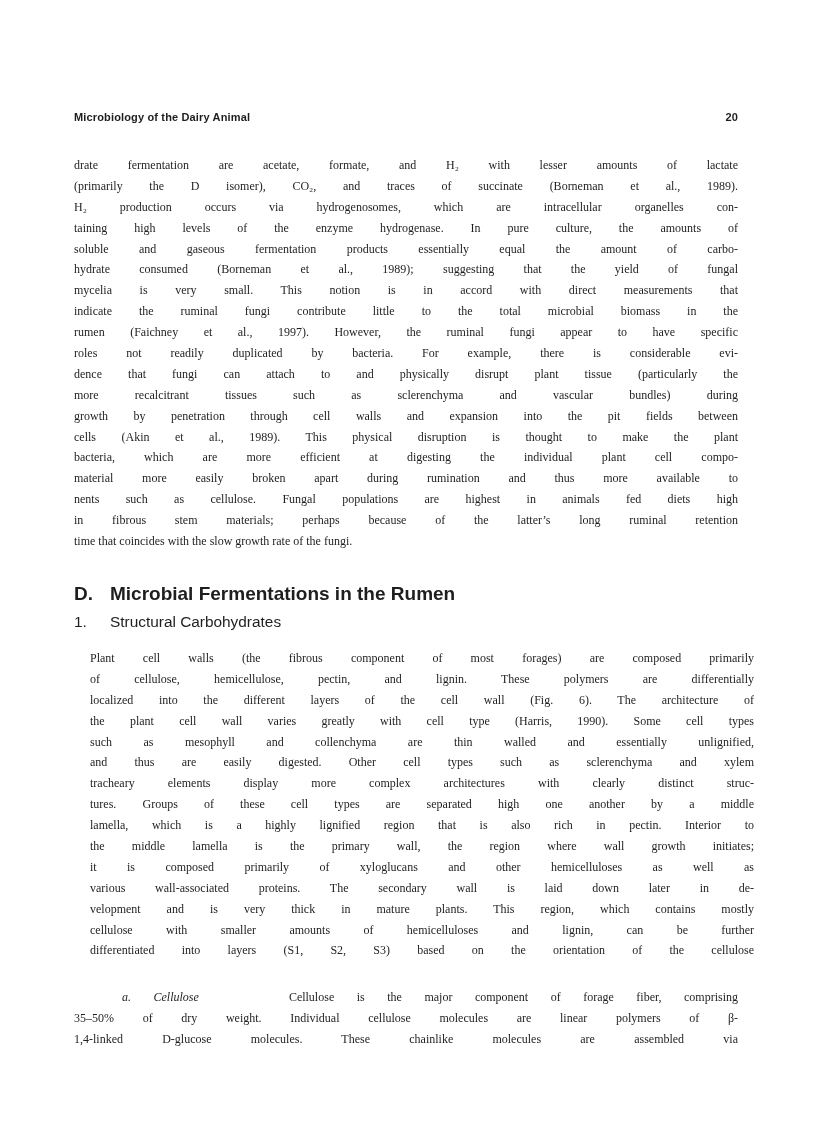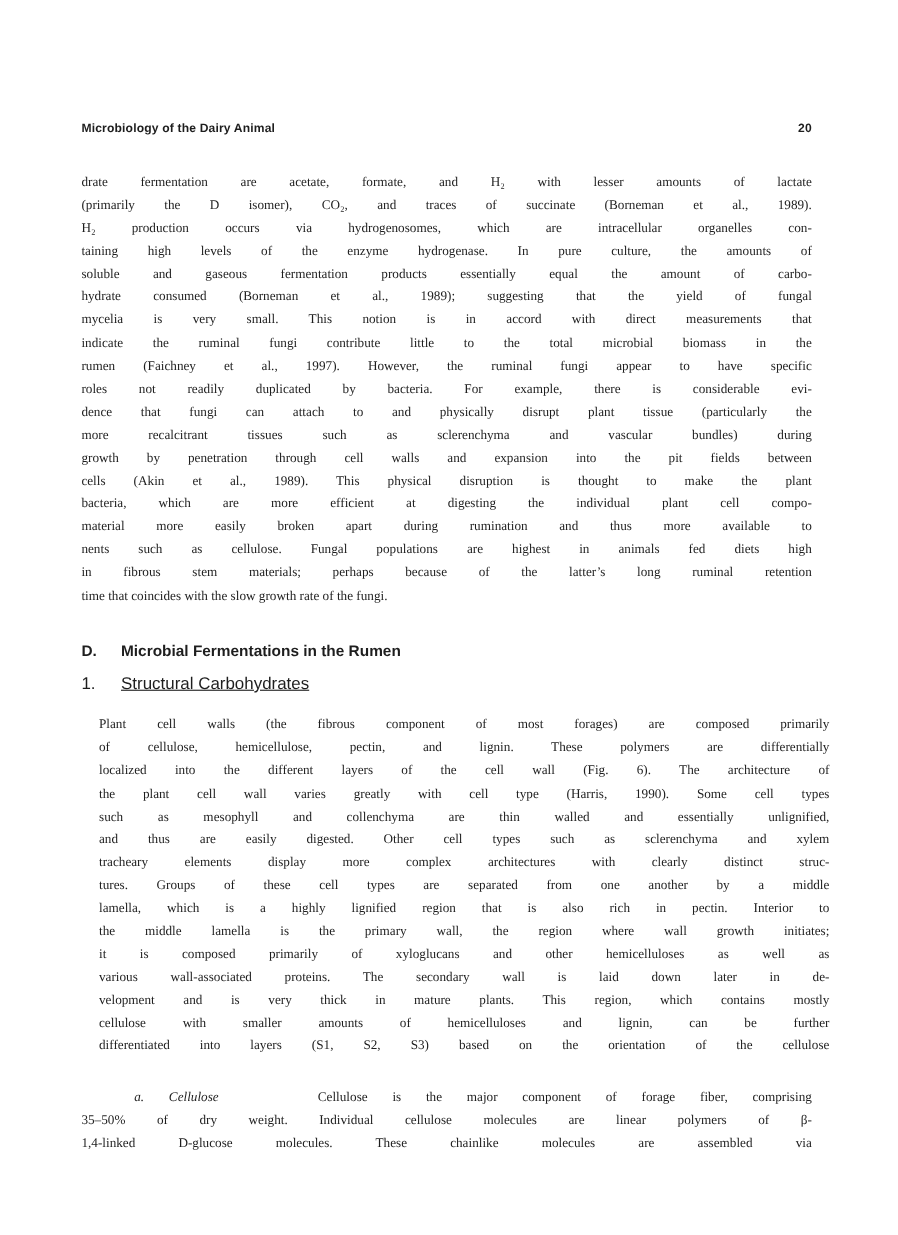--- a/index.html
+++ b/index.html
@@ -51,30 +51,29 @@
     .body-text .line.last {
       text-align-last: left;
     }
     .block1 { position: absolute; top: 155px; left: 0; width: 664px; }
     .heading-d {
       position: absolute;
       top: 583px;
       left: 0;
       font-family: "Liberation Sans", sans-serif;
       font-weight: bold;
-      font-size: 14px;
+      font-size: 19px;
     }
     .heading-d .label { display: inline-block; width: 36px; }
     .heading-1 {
       position: absolute;
       top: 613px;
       left: 0;
       font-family: "Liberation Sans", sans-serif;
       font-size: 15.4px;
-      text-decoration: underline;
     }
     .heading-1 .label { display: inline-block; width: 36px; }
     .block2 { position: absolute; top: 648px; left: 16px; width: 664px; }
     .block3 { position: absolute; top: 987px; left: 0; width: 664px; }
     .run-in { font-style: italic; }
     .indent { padding-left: 48px; }
   </style>
 </head>
 <body>
 
@@ -116,21 +115,21 @@
   </div>
 
   <div class="block2 body-text">
     <span class="line">Plant cell walls (the fibrous component of most forages) are composed primarily</span>
     <span class="line">of cellulose, hemicellulose, pectin, and lignin. These polymers are differentially</span>
     <span class="line">localized into the different layers of the cell wall (Fig. 6). The architecture of</span>
     <span class="line">the plant cell wall varies greatly with cell type (Harris, 1990). Some cell types</span>
     <span class="line">such as mesophyll and collenchyma are thin walled and essentially unlignified,</span>
     <span class="line">and thus are easily digested. Other cell types such as sclerenchyma and xylem</span>
     <span class="line">tracheary elements display more complex architectures with clearly distinct struc-</span>
-    <span class="line">tures. Groups of these cell types are separated from one another by a middle</span>
+    <span class="line">tures. Groups of these cell types are separated high one another by a middle</span>
     <span class="line">lamella, which is a highly lignified region that is also rich in pectin. Interior to</span>
     <span class="line">the middle lamella is the primary wall, the region where wall growth initiates;</span>
     <span class="line">it is composed primarily of xyloglucans and other hemicelluloses as well as</span>
     <span class="line">various wall-associated proteins. The secondary wall is laid down later in de-</span>
     <span class="line">velopment and is very thick in mature plants. This region, which contains mostly</span>
     <span class="line">cellulose with smaller amounts of hemicelluloses and lignin, can be further</span>
     <span class="line">differentiated into layers (S1, S2, S3) based on the orientation of the cellulose</span>
   </div>
 
   <div class="block3 body-text">

